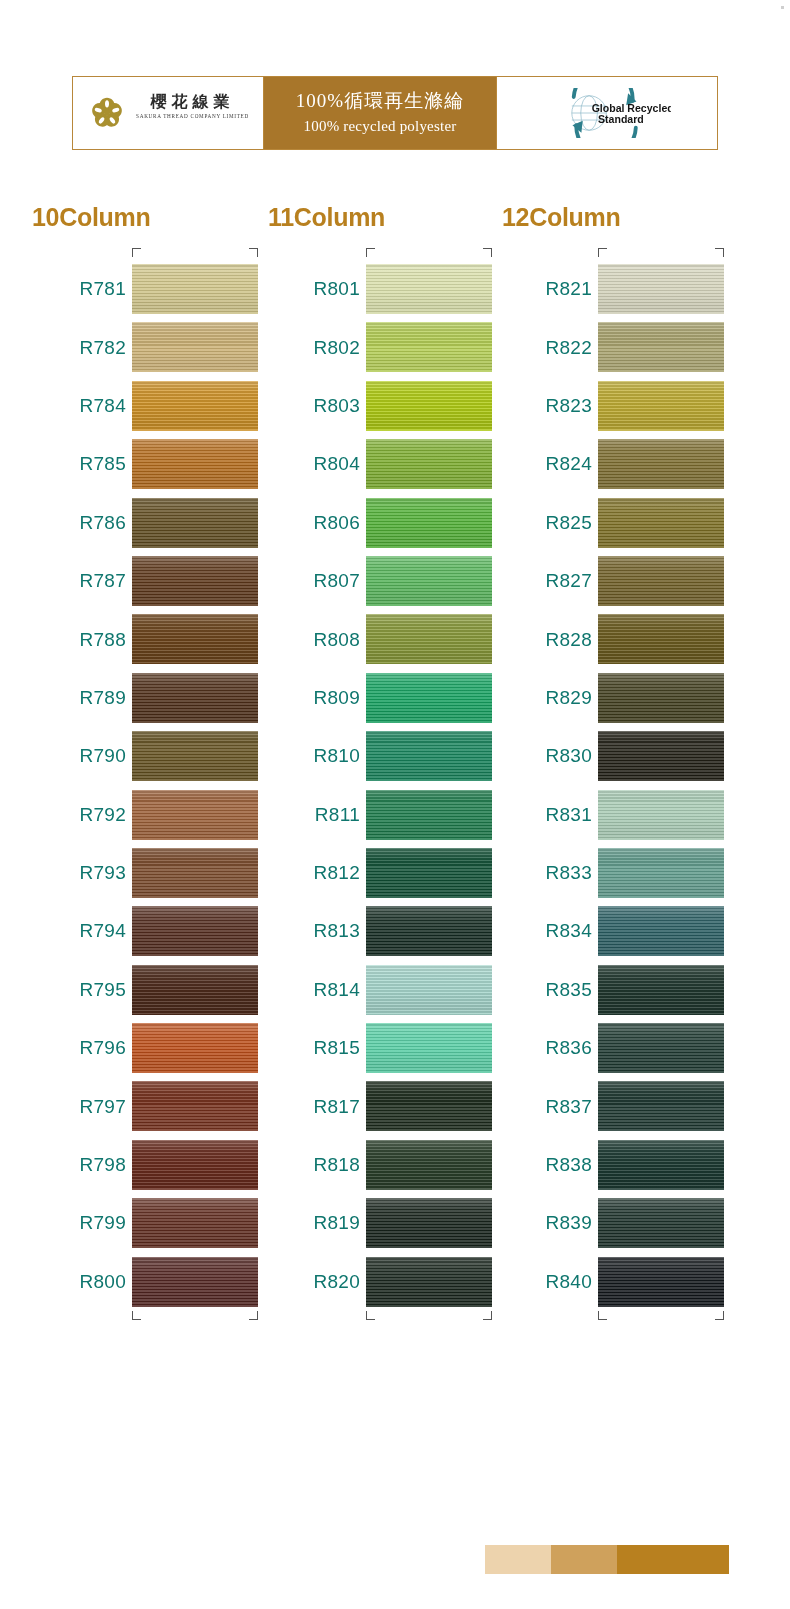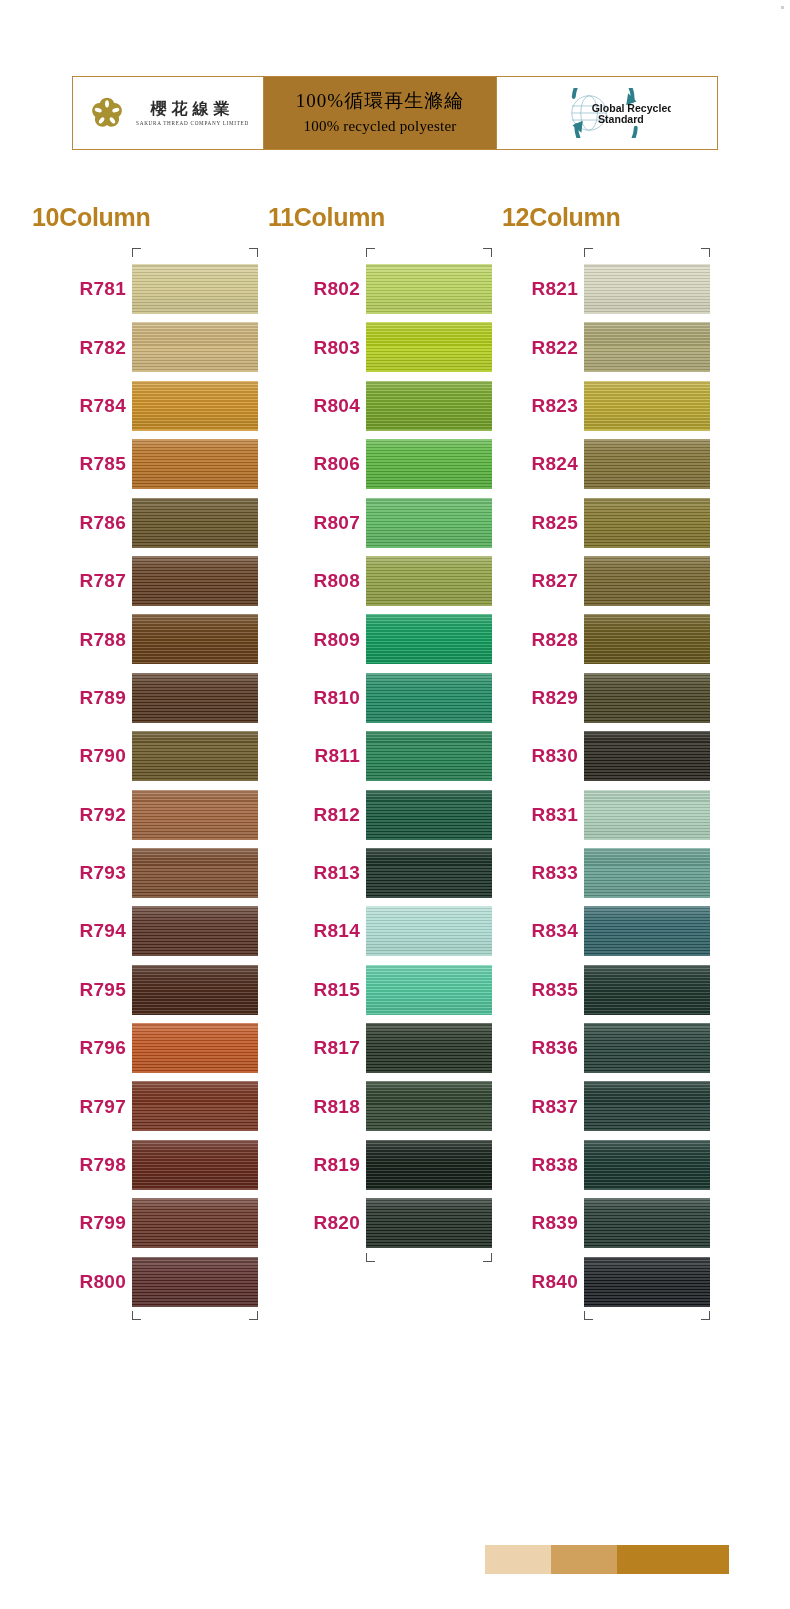--- a/index.html
+++ b/index.html
@@ -21,28 +21,28 @@
   .banner-cell { position:relative; height:100%; }
   .cell-logo {
     width:191px;
     display:flex; align-items:center; justify-content:center;
     border-right:1px solid #b8873a;
   }
   .cell-text {
     width:232px; background:#a8762a;
     display:flex; flex-direction:column;
     align-items:center; justify-content:center;
-    color:#000000;
+    color:#ffffff;
   }
   .cell-grs {
     flex:1;
     display:flex; align-items:center; justify-content:center;
     border-left:1px solid #b8873a;
   }
-  .logo-wrap { display:flex; align-items:center; gap:9px; }
+  .logo-wrap { display:flex; align-items:flex-start; gap:9px; }
   .logo-mark { width:40px; height:40px; flex:0 0 40px; }
   .logo-words { display:flex; flex-direction:column; align-items:center; }
   .logo-cn {
     font-family:"Liberation Serif", serif;
     font-size:16px; letter-spacing:5px; color:#2b2b2b;
     line-height:1.15; white-space:nowrap; font-weight:700;
   }
   .logo-en {
     font-family:"Liberation Serif", serif;
     font-size:5.2px; letter-spacing:0.7px; color:#3b3b3b;
@@ -76,23 +76,22 @@
   .crop.br { left:227px; border-right:1.6px solid #555; border-bottom:1.6px solid #555; }
 
   .swatch-row {
     position:relative;
     height:58.4px;
     display:flex; align-items:center;
   }
   .code {
     position:absolute; left:12px;
     width:92px; text-align:right;
-    font-size:19px; color:#be185d;
+    font-size:19px; color:#0f766e;
     letter-spacing:0.3px;
-    font-weight:bold;
   }
   .chip {
     position:absolute; left:110px;
     width:126px; height:50px;
     top:4px;
   }
   .chip .fill {
     position:absolute; inset:0;
     background-image:
       repeating-linear-gradient(
@@ -323,20 +322,26 @@
         <span class="crop bl"></span>
         <span class="crop br"></span>
       </div>
     </div>
   <div class="column" id="col1" style="left:256px;">
       <div class="crop-row">
         <span class="crop tl"></span>
         <span class="crop tr"></span>
       </div>
       <div class="swatch-row">
+        <div class="code">R801</div>
+        <div class="chip" style="background-color: rgb(217, 223, 170);">
+          <div class="fill"></div>
+        </div>
+      </div>
+      <div class="swatch-row">
         <div class="code">R802</div>
         <div class="chip" style="background-color: rgb(181, 207, 85);">
           <div class="fill"></div>
         </div>
       </div>
       <div class="swatch-row">
         <div class="code">R803</div>
         <div class="chip" style="background-color: rgb(178, 206, 22);">
           <div class="fill"></div>
         </div>
@@ -429,21 +434,21 @@
         <div class="code">R820</div>
         <div class="chip" style="background-color: rgb(24, 37, 28);">
           <div class="fill"></div>
         </div>
       </div>
       <div class="crop-row">
         <span class="crop bl"></span>
         <span class="crop br"></span>
       </div>
     </div>
-  <div class="column" id="col2" style="left:474px;">
+  <div class="column" id="col2" style="left:488px;">
       <div class="crop-row">
         <span class="crop tl"></span>
         <span class="crop tr"></span>
       </div>
       <div class="swatch-row">
         <div class="code">R821</div>
         <div class="chip" style="background-color: rgb(212, 211, 187);">
           <div class="fill"></div>
         </div>
       </div>

